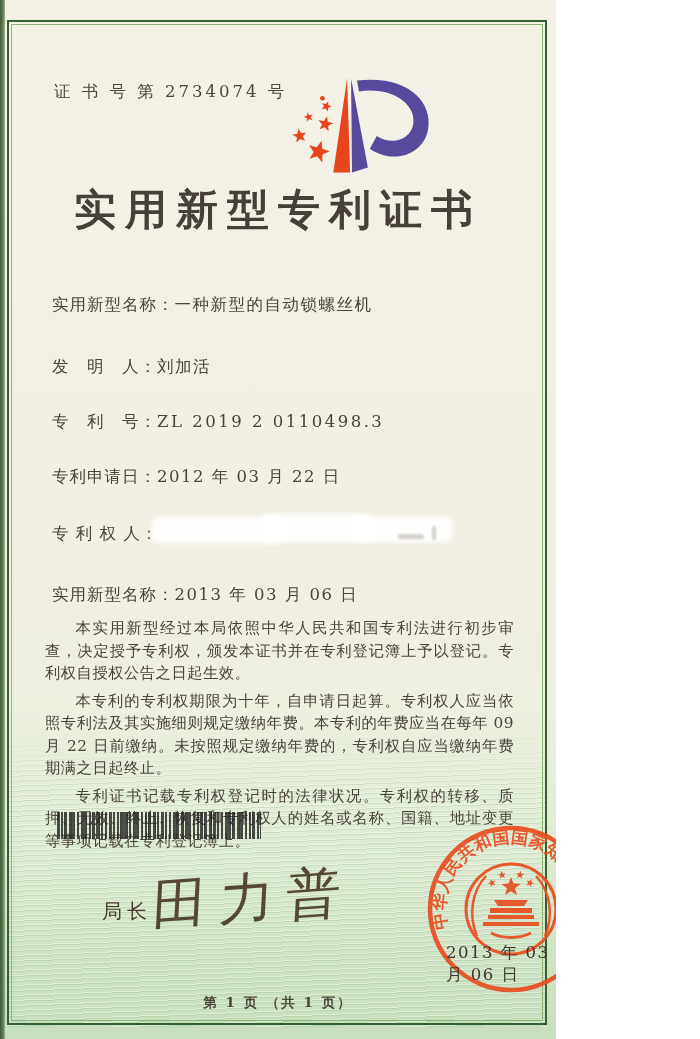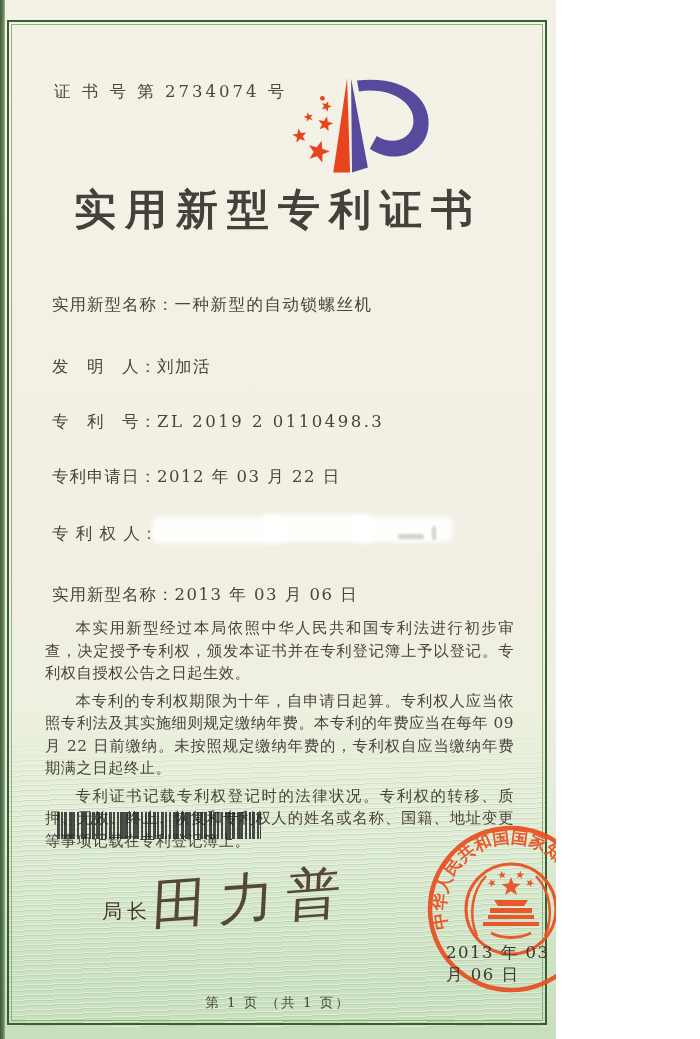--- a/index.html
+++ b/index.html
@@ -25,21 +25,21 @@
   .redact{position:absolute;background:rgba(255,255,255,.93);border-radius:5px;filter:blur(2.5px);}
   .smudge{position:absolute;background:rgba(100,96,88,.28);border-radius:2px;filter:blur(1px);}
   .barcode{position:absolute;left:57px;top:812px;width:204px;height:27px;opacity:.82;
     background:repeating-linear-gradient(90deg,#262626 0 2px,transparent 2px 4px),
                repeating-linear-gradient(90deg,#1c1c1c 0 1px,transparent 1px 7px),
                repeating-linear-gradient(90deg,#303030 0 3px,transparent 3px 13px);}
   .director-label{position:absolute;left:102px;top:898px;font-size:20px;letter-spacing:5px;color:#47392c;}
   .director-sig{position:absolute;left:152px;top:862px;font-size:55px;color:#4b3a2a;
     letter-spacing:12px;transform:rotate(-4deg) skewX(-7deg);white-space:nowrap;opacity:.92;}
   .seal-date{position:absolute;left:446px;top:942px;font-size:16.5px;letter-spacing:1.5px;color:#3d372e;z-index:6;}
-  .footer{position:absolute;left:0;right:0;top:994px;text-align:center;font-size:13.5px;letter-spacing:2px;color:#4c463c;}
+  .footer{position:absolute;left:0;right:0;top:994px;text-align:center;font-size:13.5px;letter-spacing:2px;color:#4c463c;font-weight:bold;}
   .abs{position:absolute;}
   svg text{font-family:"DejaVu Serif","Liberation Serif",serif;}
 </style>
 </head>
 <body>
 
 <div class="page">
 
   <div class="green-zone"></div>
   <div class="edge-strip"></div>

